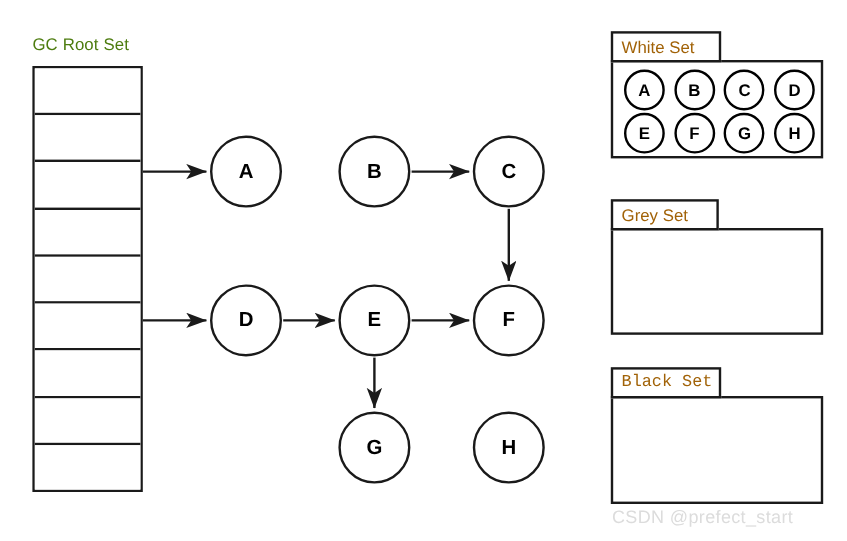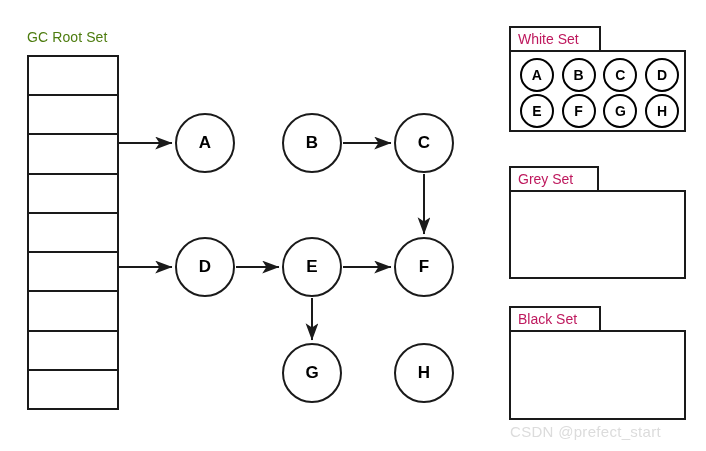--- a/index.html
+++ b/index.html
@@ -20,36 +20,36 @@
   .node{position:absolute;width:60px;height:60px;border:2px solid #1a1a1a;
         border-radius:50%;box-sizing:border-box;background:#fff;
         display:flex;align-items:center;justify-content:center;
         font-size:17px;font-weight:bold;color:#000;}
   svg.edges{position:absolute;left:0;top:0;width:706px;height:451px;overflow:visible;}
 
   
   .set-box{position:absolute;box-sizing:border-box;}
   .set-tab{position:absolute;left:0;top:0;height:26px;border:2px solid #1a1a1a;
            background:#fff;box-sizing:border-box;display:flex;align-items:center;
-           padding:0 7px;font-size:14px;color:#be185d;white-space:nowrap;z-index:3;}
+           padding:0 7px;font-size:14px;color:#a16207;white-space:nowrap;z-index:3;}
   .set-body{position:absolute;left:0;border:2px solid #1a1a1a;background:#fff;
             box-sizing:border-box;z-index:2;}
 
   #white-tab{width:92px;}
   #white-body{top:24px;width:177px;height:82px;}
   #white-grid{position:absolute;left:5px;top:5px;width:167px;height:72px;
               display:grid;grid-template-columns:repeat(4,1fr);grid-template-rows:repeat(2,1fr);
               place-items:center;}
   .chip{width:34px;height:34px;border:2.5px solid #000;border-radius:50%;
         box-sizing:border-box;background:#fff;display:flex;align-items:center;
         justify-content:center;font-size:14px;font-weight:bold;color:#000;}
 
   #grey-tab{width:90px;}
   #grey-body{top:24px;width:177px;height:89px;}
-  #black-tab{width:92px;}
+  #black-tab{width:92px;font-family:Liberation Mono, monospace;}
   #black-body{top:24px;width:177px;height:90px;}
 
   #watermark{position:absolute;left:510px;top:423px;font-size:15px;color:#dcdcdc;
              white-space:nowrap;letter-spacing:.3px;text-align:center;}
 </style>
 </head>
 <body>
 
 <div id="stage">
 

